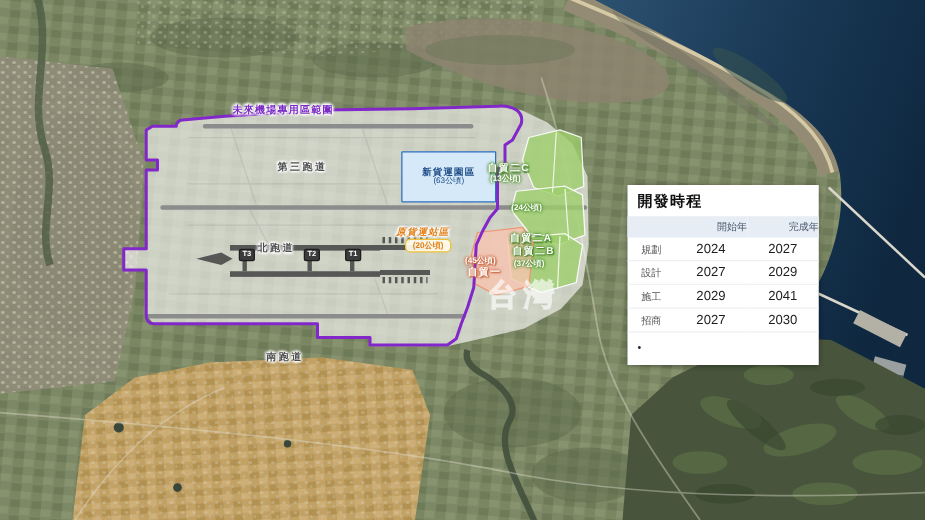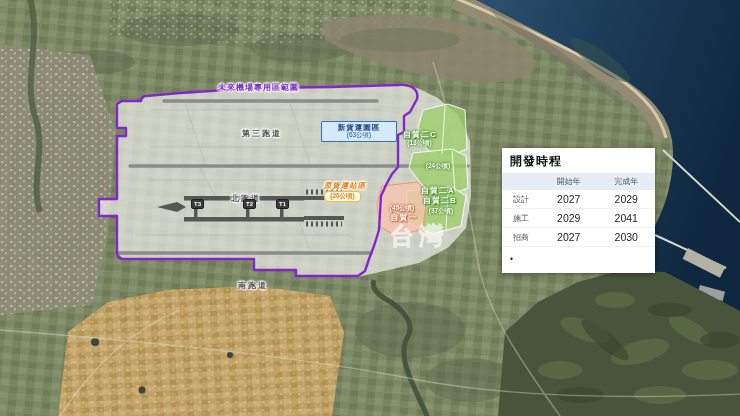--- a/index.html
+++ b/index.html
@@ -3,33 +3,33 @@
 <meta charset="utf-8">
 <style>
   html,body{margin:0;padding:0;background:#222;}
   #stage{
     position:relative;width:740px;height:416px;overflow:hidden;
     font-family:"Liberation Sans","DejaVu Sans",sans-serif;
     background:#7d8966;
   }
   #stage svg{position:absolute;left:0;top:0;}
   .lbl{
-    position:absolute;font-weight:bold;white-space:nowrap;text-align:center;
+    position:absolute;font-weight:bold;white-space:nowrap;
     pointer-events:none;
   }
   .halo{text-shadow:0 0 2px #fff,0 0 2px #fff,0 0 3px #fff,0 0 3px #fff,1px 1px 2px #fff,-1px -1px 2px #fff;}
   .region-lbl{color:#7b2cc4;font-size:8px;letter-spacing:1px;}
   .runway-lbl{color:#4d4d4d;font-size:8px;letter-spacing:2px;margin-top:32px;}
   .ftz-name{color:#fff;font-size:8px;letter-spacing:1px;
     text-shadow:0 0 2px #4f8f2f,0 0 2px #4f8f2f,0 0 3px #4f8f2f,1px 1px 1px #3d7a22;}
   .ftz-area{color:#fff;font-size:6.5px;
     text-shadow:0 0 2px #4f8f2f,0 0 2px #4f8f2f,0 0 3px #4f8f2f;}
   .pinkglow{text-shadow:0 0 2px #cf6d47,0 0 2px #cf6d47,0 0 3px #cf6d47,1px 1px 1px #b95a36 !important;}
   .cargo-new-box{
-    position:absolute;left:321px;top:121px;width:76px;height:21px;
+    position:absolute;left:321px;top:121px;width:76px;height:41px;
     background:#d5e9f9;border:1.5px solid #2e6fc2;border-radius:1px;
     display:flex;flex-direction:column;align-items:center;justify-content:center;
     line-height:1.05;box-sizing:border-box;text-align:center;
   }
   .cargo-new-box .nm{color:#1b4a85;font-weight:bold;font-size:7.5px;letter-spacing:1px;}
   .cargo-new-box .ar{color:#1b4a85;font-size:6.5px;}
   .cargo-old-lbl{color:#e2801a;font-size:7.5px;letter-spacing:1px;}
   .cargo-old-box{
     position:absolute;left:324px;top:191px;width:37px;height:11px;
     background:rgba(255,252,235,.92);border:1.5px solid #f0bf35;border-radius:4px;
@@ -48,21 +48,21 @@
   }
   
   .panel{
     position:absolute;left:502px;top:101px;width:153px;background:#fff;
     box-shadow:0 1px 5px rgba(0,0,0,.45);box-sizing:border-box;margin-top:47px;
   }
   .panel-title{font-size:12px;font-weight:bold;color:#111;padding:5px 8px 3px 8px;letter-spacing:1px;}
   .panel table{width:100%;border-collapse:collapse;table-layout:fixed;}
   .panel th{
     background:#e7edf4;font-weight:normal;color:#44546a;font-size:8px;
-    padding:3px 0;text-align:center;
+    padding:3px 0;text-align:right;
   }
   .panel th:first-child{width:38px;}
   .panel td{padding:3px 0;text-align:center;border-bottom:1px solid #f0f0f0;}
   .panel td.rl{font-size:8px;color:#555;}
   .panel td.yr{font-size:10.5px;color:#1d1d1d;font-family:"Liberation Sans",sans-serif;}
   .panel-note{display:flex;padding:6px 8px 8px 6px;font-size:8.5px;color:#222;line-height:1.45;text-align:left;}
   .panel-note .bullet{margin:0 5px 0 2px;}
 </style>
 </head>
 <body>
@@ -247,20 +247,25 @@
     <table>
       <thead>
         <tr>
           <th></th>
           <th>開始年</th>
           <th>完成年</th>
         </tr>
       </thead>
       <tbody>
         <tr>
+          <td class="rl">規劃</td>
+          <td class="yr">2024</td>
+          <td class="yr">2027</td>
+        </tr>
+        <tr>
           <td class="rl">設計</td>
           <td class="yr">2027</td>
           <td class="yr">2029</td>
         </tr>
         <tr>
           <td class="rl">施工</td>
           <td class="yr">2029</td>
           <td class="yr">2041</td>
         </tr>
         <tr>

